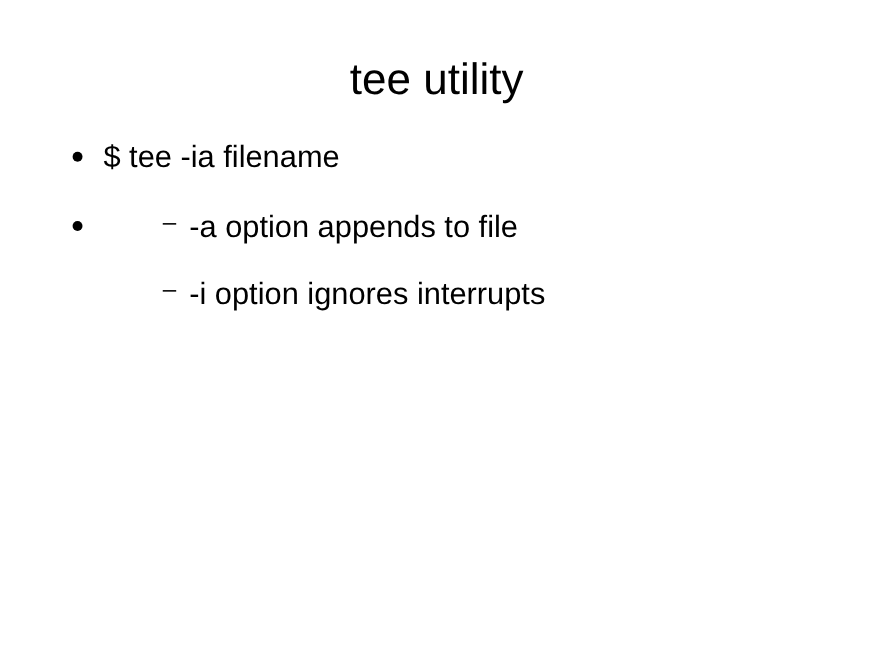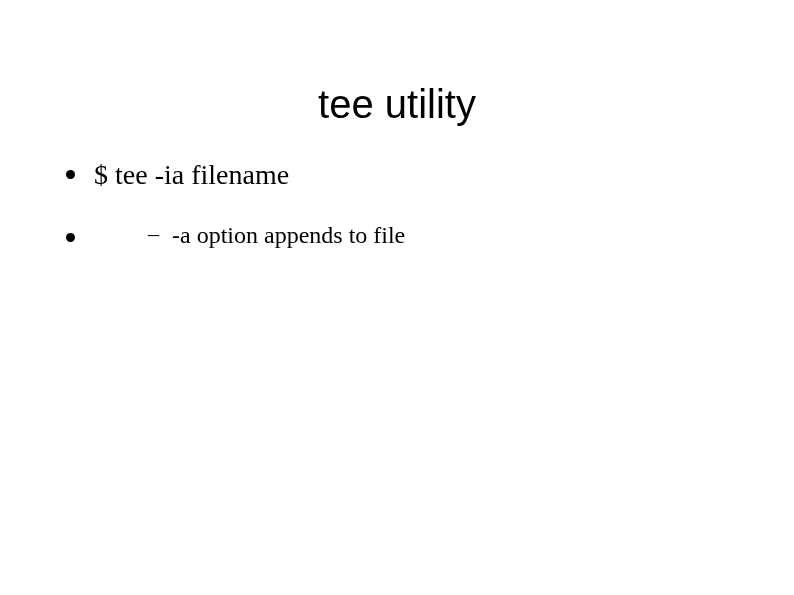--- a/index.html
+++ b/index.html
@@ -10,36 +10,34 @@
     background: #ffffff;
     font-family: Arial, Helvetica, sans-serif;
     color: #000000;
   }
   .slide {
     width: 794px;
     height: 442px;
     position: relative;
     box-sizing: border-box;
     padding: 40px 50px 40px 50px;
-    margin-top: 32px;
   }
   h1.title {
     margin: 0;
     font-weight: normal;
     font-size: 40px;
     text-align: center;
     padding-top: 10px;
     padding-bottom: 30px;
   }
   ul.level1 {
     list-style: none;
     margin: 0;
     padding: 0 0 0 10px;
     font-size: 28px;
-    font-family: Liberation Serif, serif;
   }
   ul.level1 > li {
     position: relative;
     padding-left: 34px;
     margin-bottom: 28px;
     line-height: 1.25;
     text-align: left;
   }
   ul.level1 > li::before {
     content: "";
@@ -48,21 +46,21 @@
     top: 0.45em;
     width: 9px;
     height: 9px;
     background: #000000;
     border-radius: 50%;
   }
   ul.level2 {
     list-style: none;
     margin: 24px 0 0 0;
     padding: 0 0 0 50px;
-    font-size: 24px;
+    font-size: 28px;
   }
   ul.level2 > li {
     position: relative;
     padding-left: 28px;
     margin-bottom: 26px;
     line-height: 1.25;
   }
   ul.level2 > li::before {
     content: "–";
     position: absolute;
@@ -79,16 +77,19 @@
 
   <ul class="level1">
     <li>
       <span>$ tee -ia filename</span>
     </li>
     <li>
       <ul class="level2">
         <li>
           <span>-a option appends to file</span>
         </li>
+        <li>
+          <span>-i option ignores interrupts</span>
+        </li>
       </ul>
     </li>
   </ul>
 </div>
 
 </body></html>

